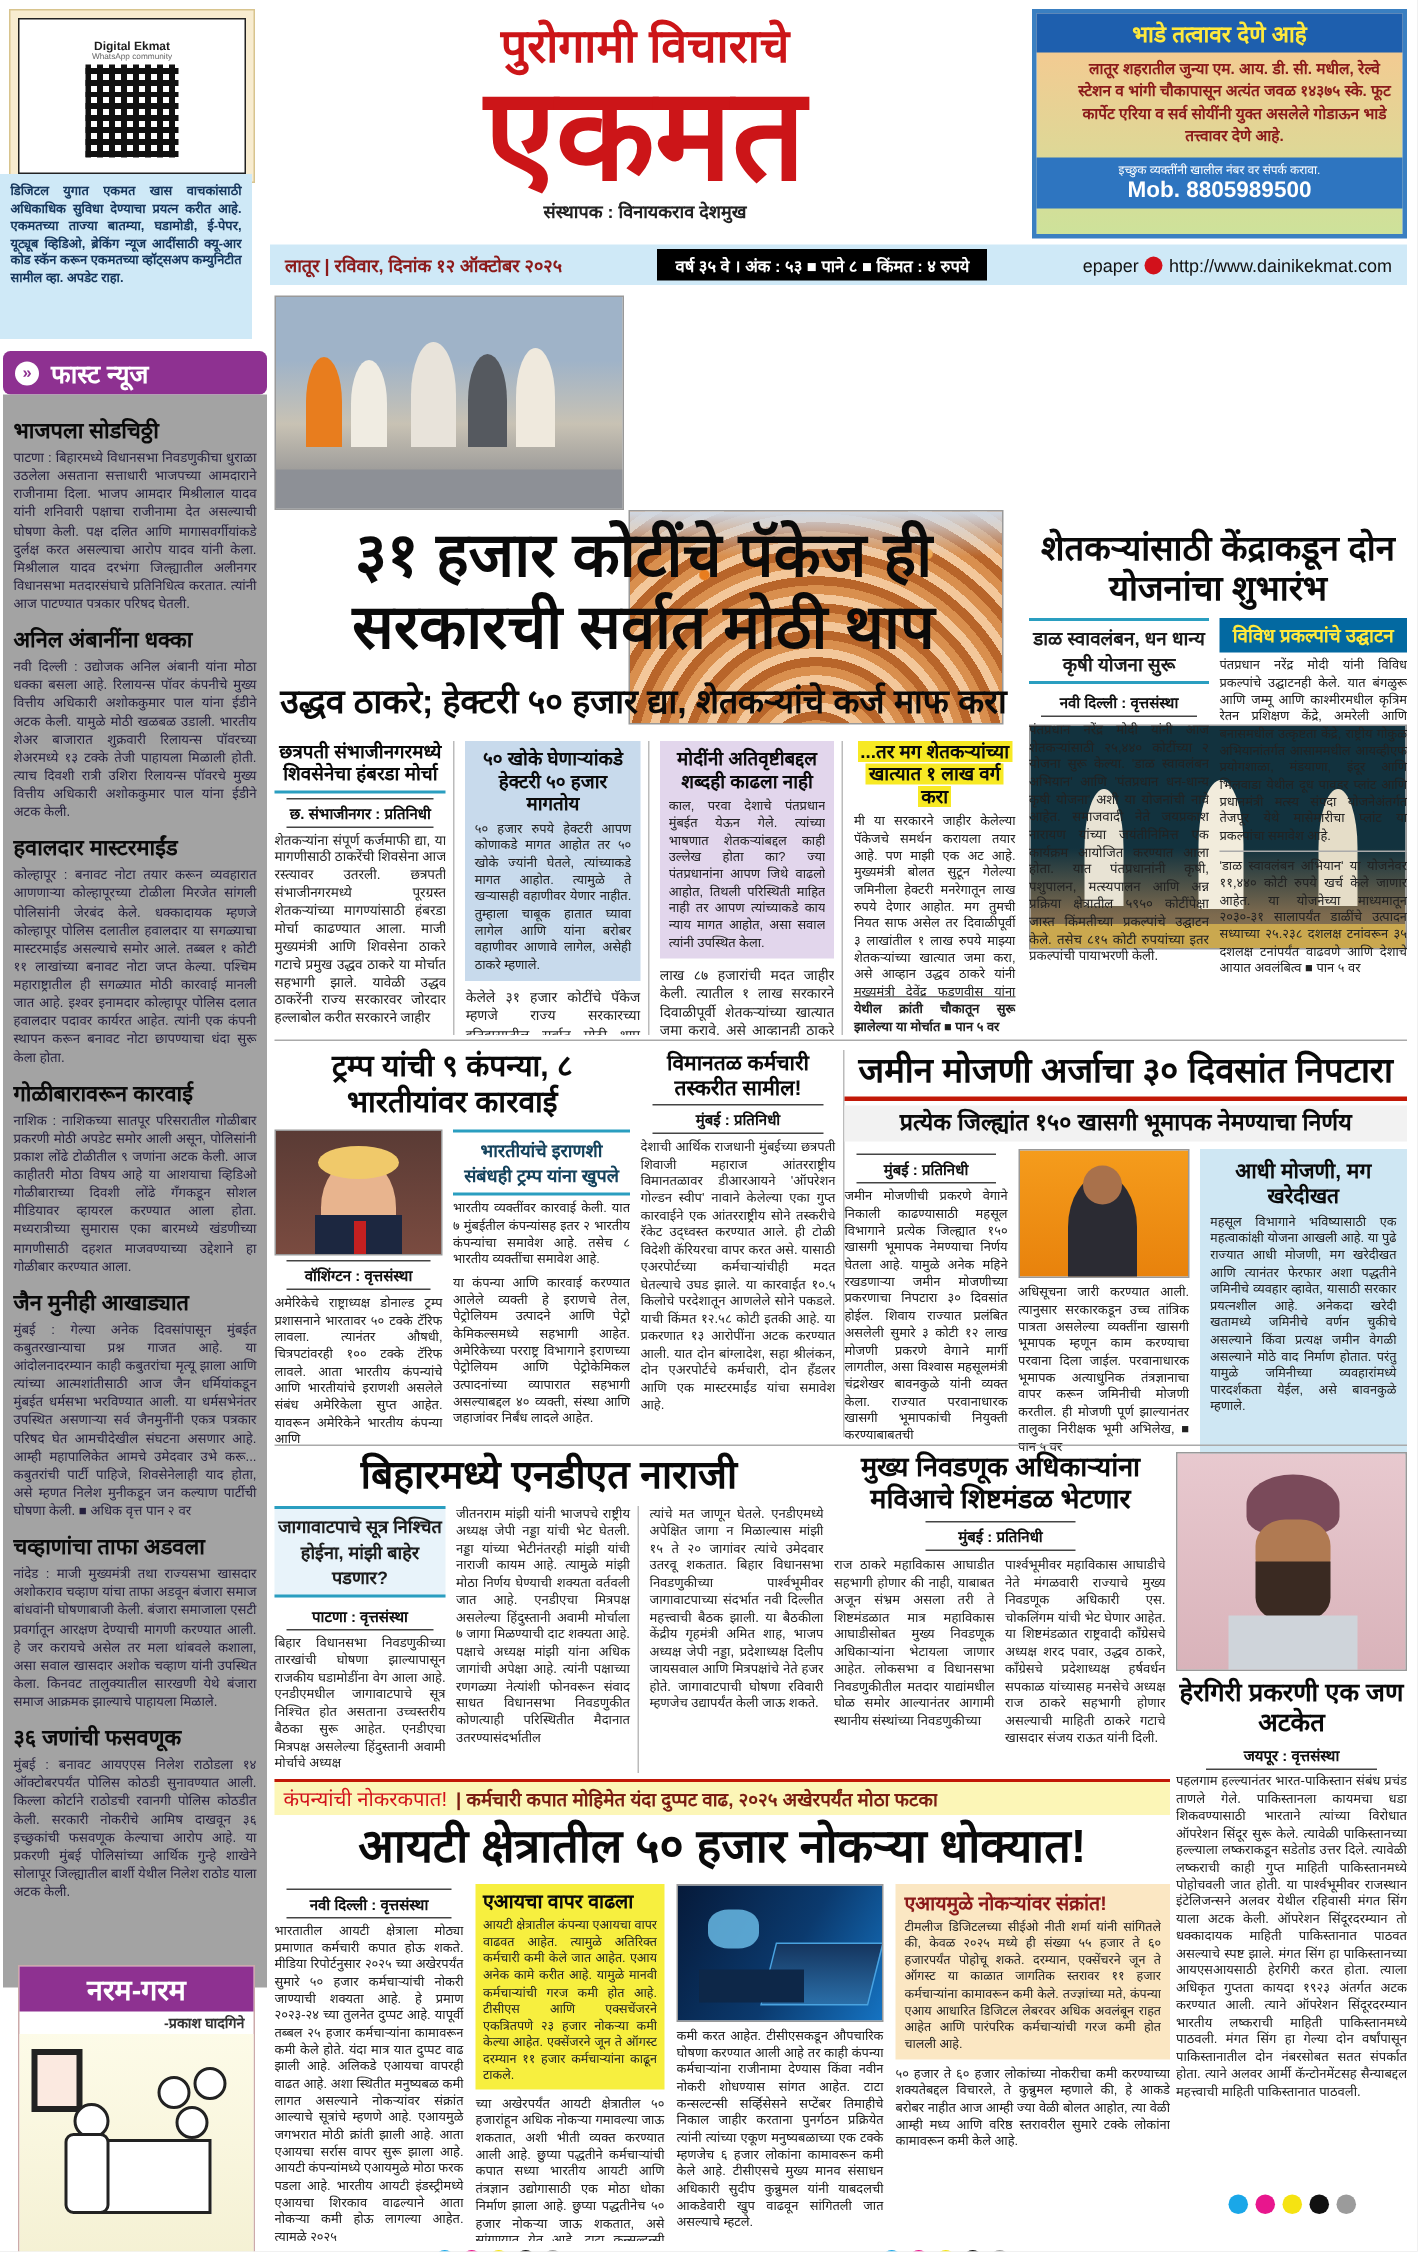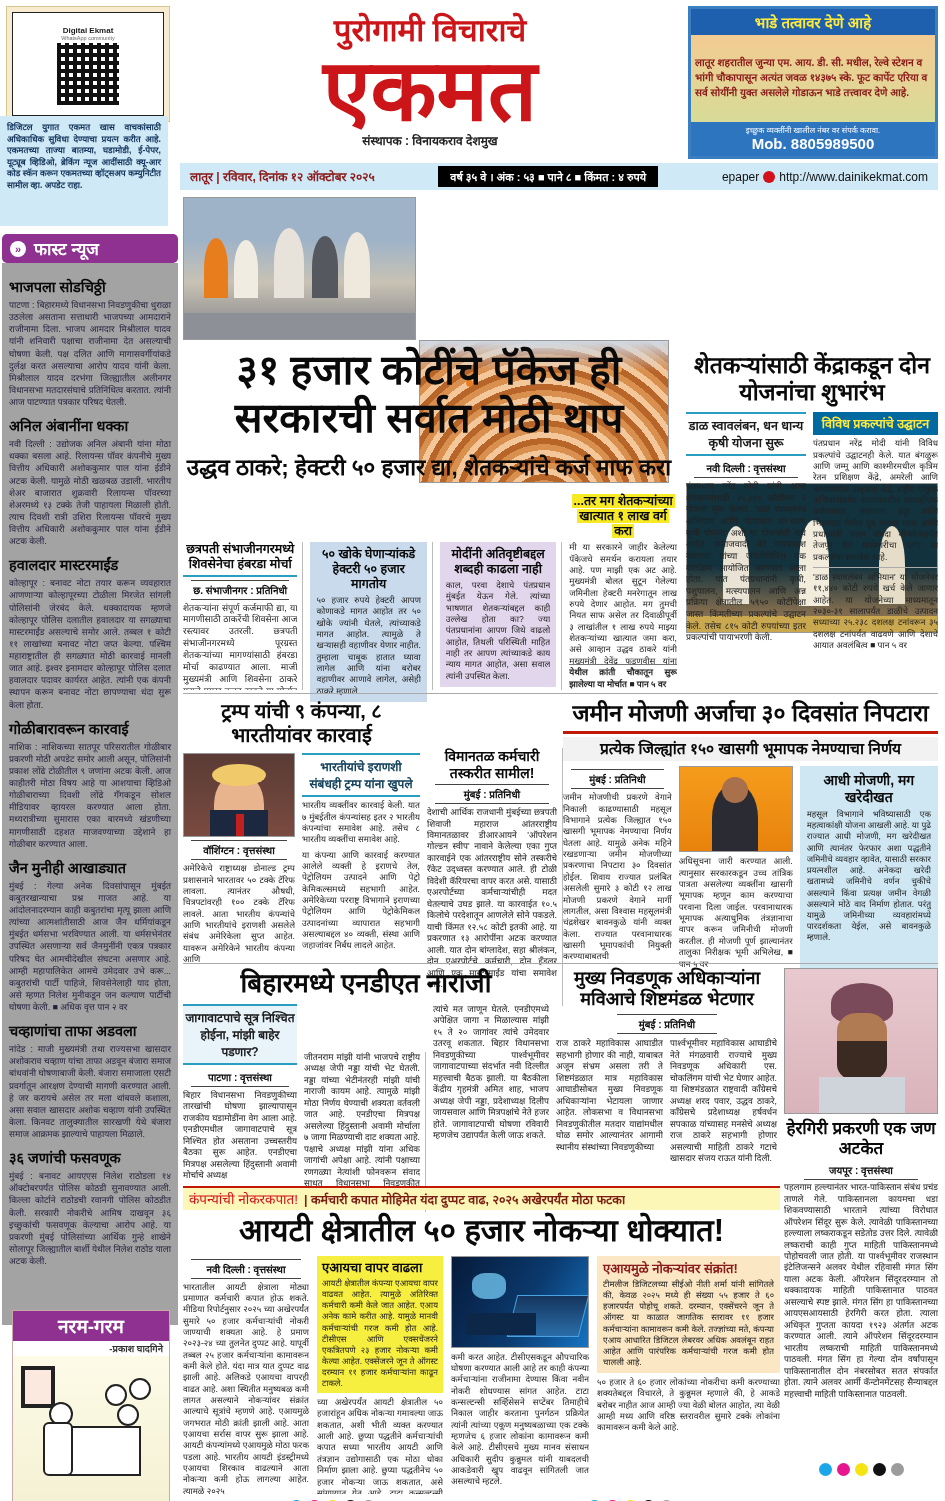--- a/index.html
+++ b/index.html
@@ -16,21 +16,21 @@
   .qr-inner{background:#fff;border:1px solid #222;height:100%;box-sizing:border-box;text-align:center;padding:13px;}
   .qr-pattern{width:62px;height:62px;margin:2px auto;background:
      repeating-linear-gradient(0deg,#111 0 4px,transparent 4px 8px),
      repeating-linear-gradient(90deg,#111 0 4px,#fff 4px 8px);}
   .qr-note{background:#cfe9f7;font-size:8.6px;line-height:1.35;padding:6px 7px;text-align:justify;color:#15365c;font-weight:bold;}
   .masthead-tag{color:#cc1518;font-weight:bold;font-size:31px;text-align:center;}
   .masthead-title{color:#cc1518;font-weight:bold;font-size:86px;text-align:center;line-height:.95;}
   .masthead-founder{font-size:12px;font-weight:bold;text-align:center;color:#222;}
   .ad-box{border:3px solid #3a7fc1;box-sizing:border-box;background:linear-gradient(#fbc690,#cde29a);}
   .ad-head{background:#1e5fae;color:#ffe93d;font-weight:bold;font-size:15px;text-align:center;padding:3px 0;}
-  .ad-body{color:#8b1a1a;font-weight:bold;font-size:10.3px;text-align:left;line-height:1.45;padding:21px 4px;}
+  .ad-body{color:#8b1a1a;font-weight:bold;font-size:10.3px;text-align:center;line-height:1.45;padding:5px 4px;margin-left:20px;}
   .ad-foot{background:#2e75c0;color:#fff;text-align:center;padding:2px 0 4px;}
   .datebar{background:#cfe9f7;display:flex;align-items:center;justify-content:space-between;padding:0 10px;box-sizing:border-box;}
   .datebar .left{color:#8b1a1a;font-weight:bold;font-size:12px;}
   .issue-box{background:#000;color:#fff;font-size:11px;font-weight:bold;padding:3px 12px;}
   .datebar .right{font-size:12px;color:#111;display:flex;align-items:center;gap:4px;}
   .e-ico{width:12px;height:12px;border-radius:50%;background:#d2111b;display:inline-block;}
   
   .fast-head{background:#8e3191;border-radius:5px;color:#fff;font-weight:bold;font-size:17px;
              display:flex;align-items:center;gap:8px;padding:3px 8px;}
   .chev{width:16px;height:16px;border-radius:50%;background:#fff;color:#8e3191;font-size:11px;
@@ -53,21 +53,21 @@
   .box-teal-title{border-top:2px solid #2a9ec0;border-bottom:2px solid #2a9ec0;font-weight:bold;font-size:12.5px;text-align:center;padding:3px 1px;}
   .green-head{background:#0369a1;color:#ffe93d;font-weight:bold;font-size:12.5px;text-align:center;padding:3px 2px;}
   .box-skyblue{background:#cfe7f3;padding:6px 7px;}
   .box-yellow{background:#f7ef3f;padding:4px 5px;}
   .box-peach{background:#fbe7c3;padding:5px 6px;}
   .boxtitle{font-weight:bold;font-size:12.5px;text-align:center;line-height:1.2;margin-bottom:3px;color:#0a0a0a;}
   .ycol{display:flex;flex-direction:column;}
   .strip{background:#fcf6b7;border-top:2px solid #c21807;display:flex;align-items:center;gap:6px;padding:2px 6px;}
   .strip .l{color:#d2111b;font-weight:normal;font-size:13.5px;white-space:nowrap;}
   .strip .r{color:#7a1d12;font-weight:bold;font-size:12.5px;white-space:nowrap;overflow:hidden;}
-  .vline{border-right:1px solid #bbb;margin-top:48px;}
+  .vline{border-right:1px solid #bbb;}
   .hilite{background:#f7e924;padding:0 2px;box-decoration-break:clone;}
   .more{font-weight:bold;}
 </style>
 </head>
 <body>
 
 <div id="page">
 
   <div class="abs qr-card" style="left:6px;top:6px;width:152px;height:104px;">
     <div class="qr-inner">

